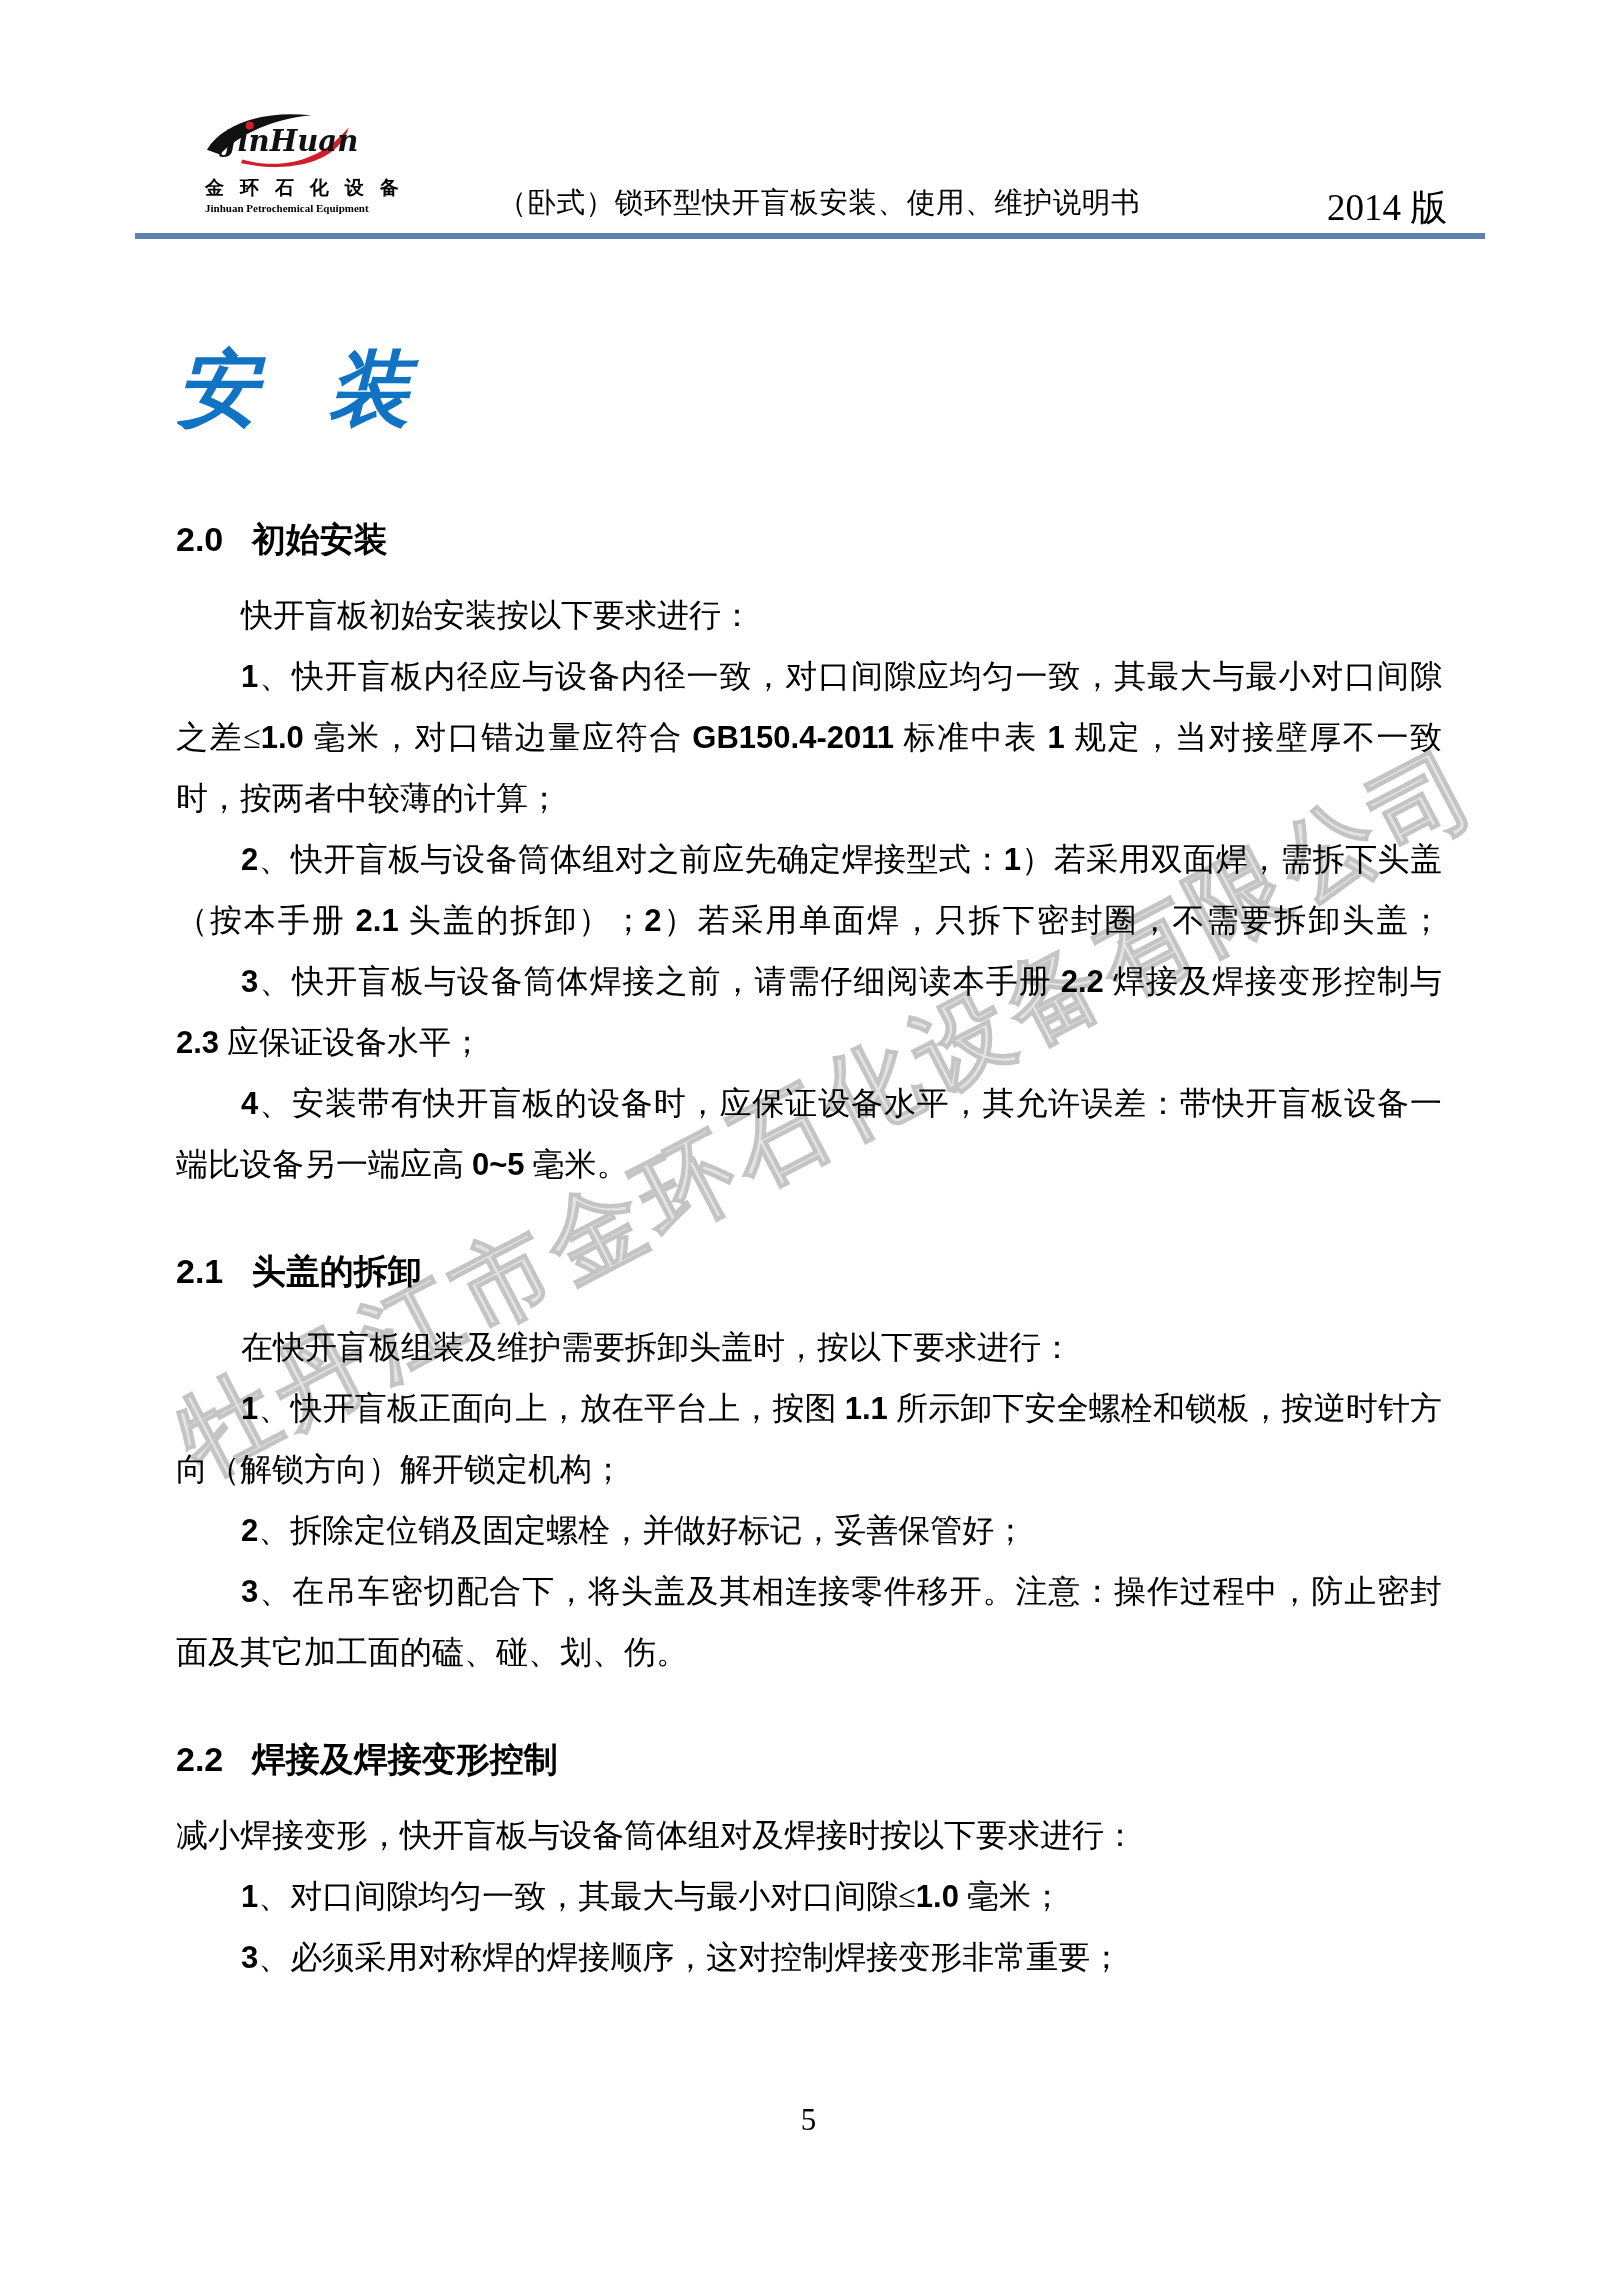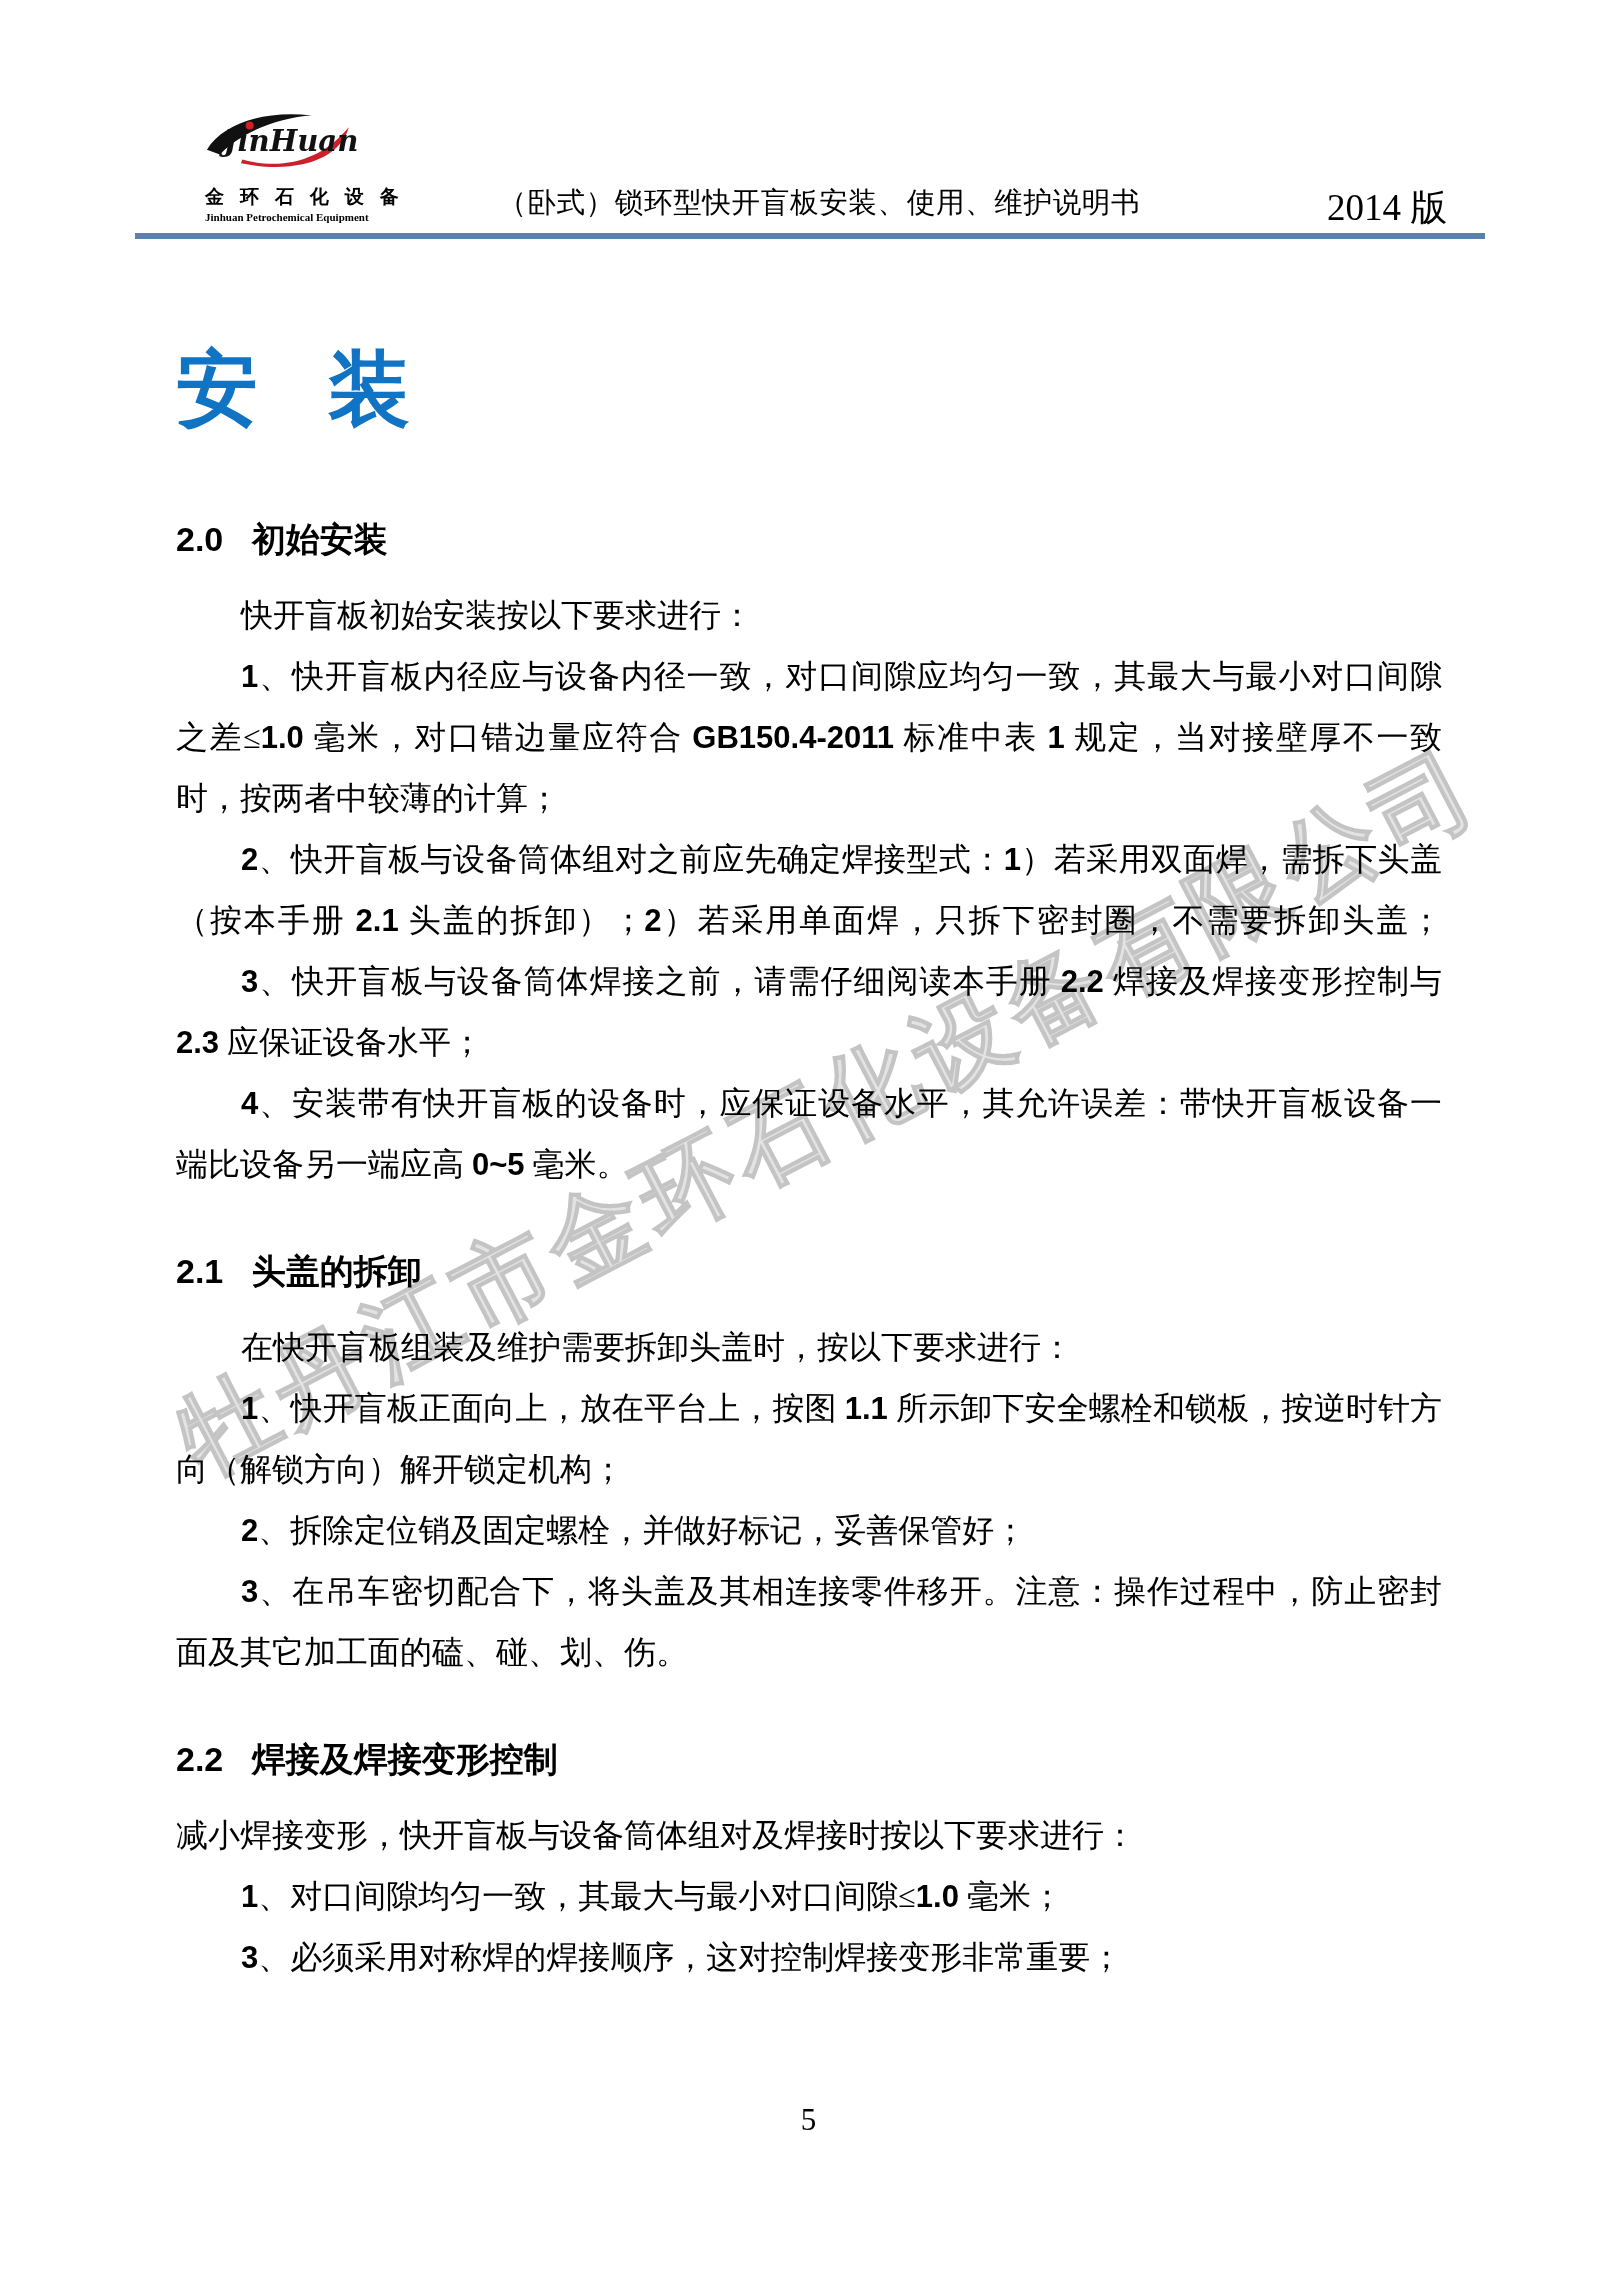--- a/index.html
+++ b/index.html
@@ -6,21 +6,21 @@
   .page{
     position:relative;width:1617px;height:2273px;background:#ffffff;
     font-family:"Liberation Serif","DejaVu Serif",serif;color:#000;
     overflow:hidden;margin:0 auto;
   }
   
   .logo{position:absolute;left:205px;top:110px;width:155px;z-index:2;}
   .logo svg{display:block;}
   .logo-cn{
     font-weight:bold;font-size:19px;letter-spacing:5.6px;white-space:nowrap;
-    margin-top:17px;font-family:"Liberation Serif","DejaVu Serif",serif;
+    margin-top:8px;font-family:"Liberation Serif","DejaVu Serif",serif;
   }
   .logo-en{
     font-weight:bold;font-size:11px;white-space:nowrap;margin-top:1.2px;
     font-family:"Liberation Serif","DejaVu Serif",serif;
   }
   .doc-title{
     position:absolute;left:498px;top:183px;font-size:28.6px;white-space:nowrap;
     letter-spacing:0.6px;z-index:2;
   }
   .edition{position:absolute;left:1327px;top:183px;font-size:37px;white-space:nowrap;z-index:2;}
@@ -30,21 +30,21 @@
     position:absolute;left:186px;top:1366px;z-index:0;
     transform:rotate(-27.5deg);transform-origin:0 50%;
     font-size:96px;line-height:161px;letter-spacing:7.4px;white-space:nowrap;
     color:#e3e3e3;-webkit-text-stroke:1.2px #c4c4c4;
     font-family:"Liberation Serif","DejaVu Serif",serif;font-weight:bold;
   }
   
   .content{position:absolute;left:176px;top:345px;width:1266px;z-index:1;}
   .page-title{
     font-family:"Liberation Sans","DejaVu Sans",sans-serif;font-weight:bold;
-    font-size:82px;line-height:87px;height:122px;letter-spacing:23.6px;
+    font-size:82px;line-height:87px;height:122px;letter-spacing:23.6px;font-style:italic;
   }
   .section-heading{
     font-family:"Liberation Sans","DejaVu Sans",sans-serif;font-weight:bold;
     font-size:34px;line-height:40px;margin-top:56px;margin-bottom:26px;
     white-space:nowrap;
   }
   .section-heading:first-of-type{margin-top:52px;}
   .section-heading .num{margin-right:28.6px;margin-top:21px;}
   .line{
     font-size:32px;line-height:61px;height:61px;white-space:nowrap;

